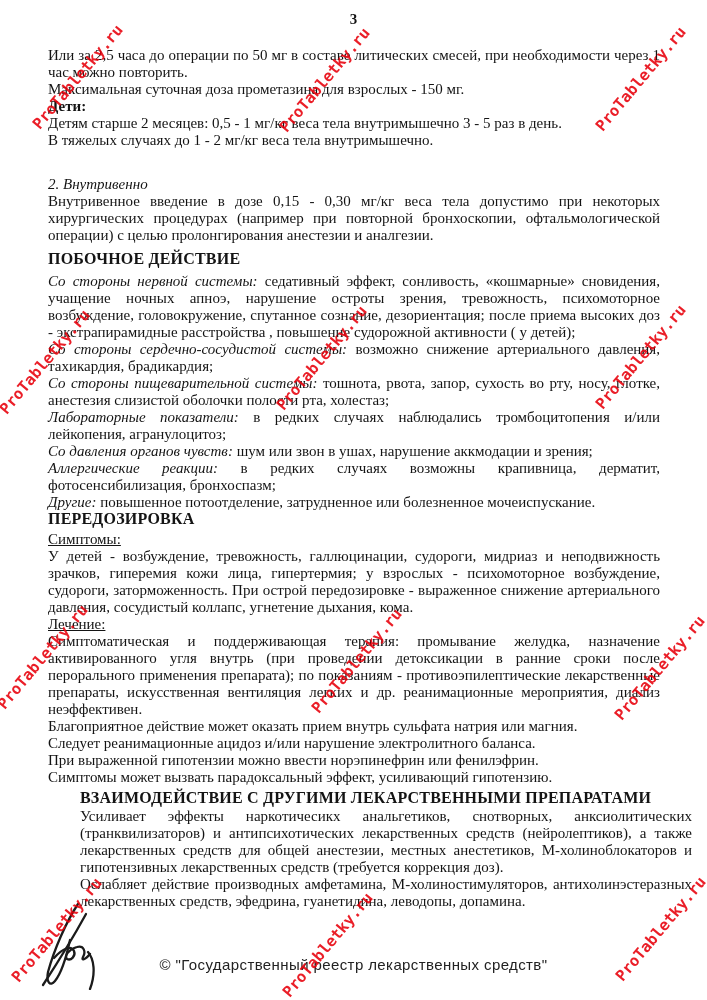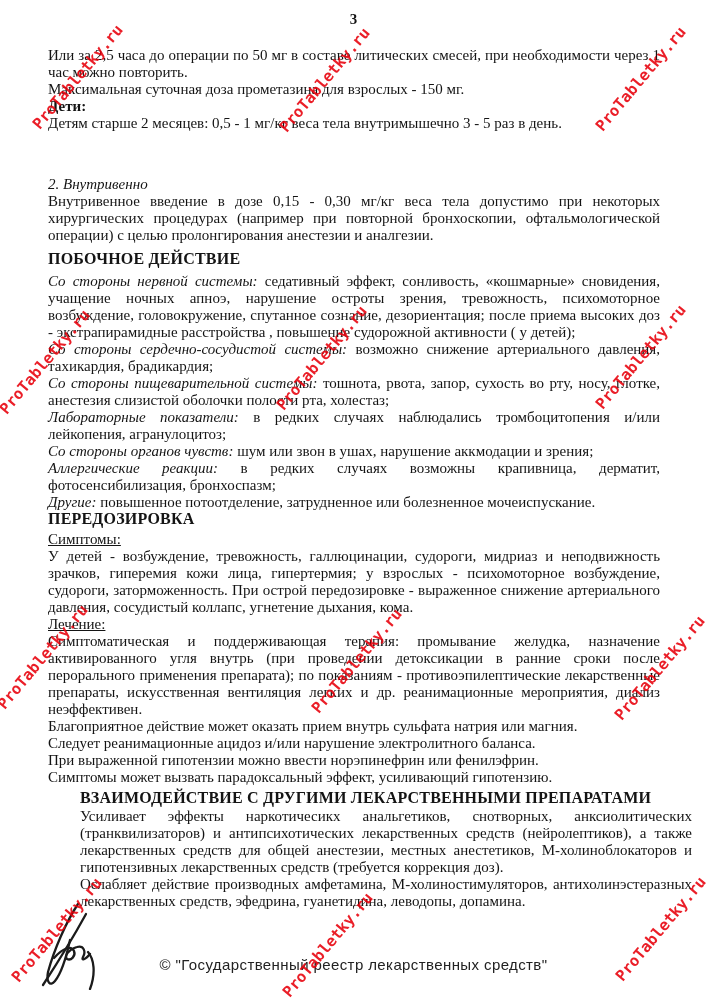--- a/index.html
+++ b/index.html
@@ -57,34 +57,35 @@
 
 <div class="page">
 
   <div class="page-number">3</div>
 
   <div class="blk" style="top:47px;">
     <p>Или за 2,5 часа до операции по 50 мг в составе литических смесей, при необходимости через 1 час можно повторить.</p>
     <p>Максимальная суточная доза прометазина для взрослых - 150 мг.</p>
     <p class="bold">Дети:</p>
     <p>Детям старше 2 месяцев:  0,5 - 1 мг/кг веса тела внутримышечно 3 - 5 раз в день.</p>
+    <p>В тяжелых случаях до 1 - 2 мг/кг веса тела внутримышечно.</p>
   </div>
 
   <div class="blk" style="top:176px;">
     <p class="it">2. Внутривенно</p>
     <p>Внутривенное введение в дозе 0,15 - 0,30 мг/кг веса тела допустимо при некоторых хирургических процедурах (например при повторной бронхоскопии, офтальмологической операции) с целью пролонгирования анестезии и аналгезии.</p>
   </div>
 
   <div class="blk" style="top:250px;">
     <h2 class="sect">ПОБОЧНОЕ ДЕЙСТВИЕ</h2>
     <p class="gap6"><span class="lead">Со стороны нервной системы:</span> <span>седативный эффект, сонливость, «кошмарные» сновидения, учащение ночных апноэ, нарушение остроты зрения, тревожность, психомоторное возбуждение, головокружение, спутанное сознание, дезориентация; после приема высоких доз - экстрапирамидные расстройства , повышение судорожной активности ( у детей);</span></p>
     <p><span class="lead">Со стороны сердечно-сосудистой системы:</span> <span>возможно снижение артериального давления, тахикардия, брадикардия;</span></p>
     <p><span class="lead">Со стороны пищеварительной системы:</span> <span>тошнота, рвота, запор, сухость во рту, носу, глотке, анестезия слизистой оболочки полости рта, холестаз;</span></p>
     <p><span class="lead">Лабораторные показатели:</span> <span>в редких случаях наблюдались тромбоцитопения и/или лейкопения, агранулоцитоз;</span></p>
-    <p><span class="lead">Со стороны органов чувств:</span> <span>шум или звон в ушах, нарушение аккмодации и зрения;</span></p>
+    <p><span class="lead">Со давления органов чувств:</span> <span>шум или звон в ушах, нарушение аккмодации и зрения;</span></p>
     <p><span class="lead">Аллергические реакции:</span> <span>в редких случаях возможны крапивница, дерматит,  фотосенсибилизация, бронхоспазм;</span></p>
     <p><span class="lead">Другие:</span> <span>повышенное потоотделение, затрудненное или болезненное мочеиспускание.</span></p>
   </div>
 
   <div class="blk" style="top:510px;">
     <h2 class="sect">ПЕРЕДОЗИРОВКА</h2>
     <p class="ul gap4">Симптомы:</p>
     <p>У детей - возбуждение, тревожность, галлюцинации, судороги, мидриаз и неподвижность зрачков, гиперемия кожи лица, гипертермия; у взрослых - психомоторное возбуждение, судороги, заторможенность. При острой передозировке - выраженное снижение артериального давления, сосудистый коллапс, угнетение дыхания, кома.</p>
     <p class="ul">Лечение:</p>
     <p>Симптоматическая и поддерживающая терапия: промывание желудка, назначение активированного угля внутрь (при проведении детоксикации в ранние сроки после перорального применения препарата); по показаниям - противоэпилептические  лекарственные препараты, искусственная вентиляция легких и др. реанимационные мероприятия, диализ неэффективен.</p>

